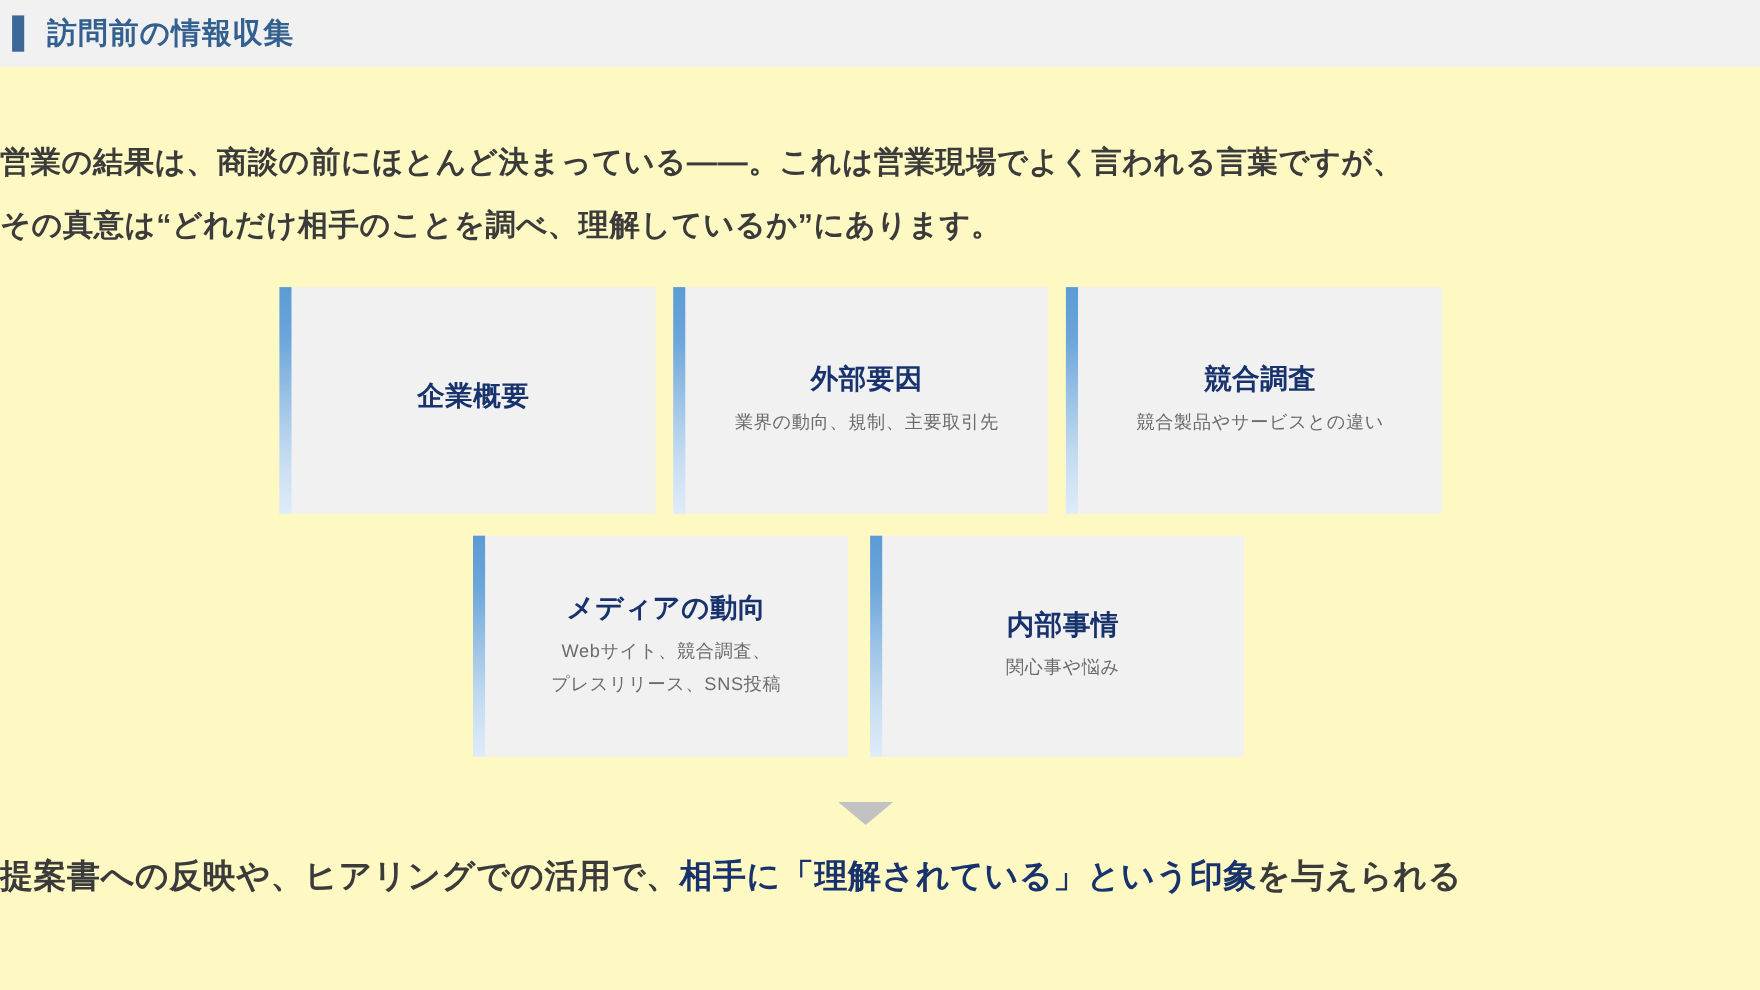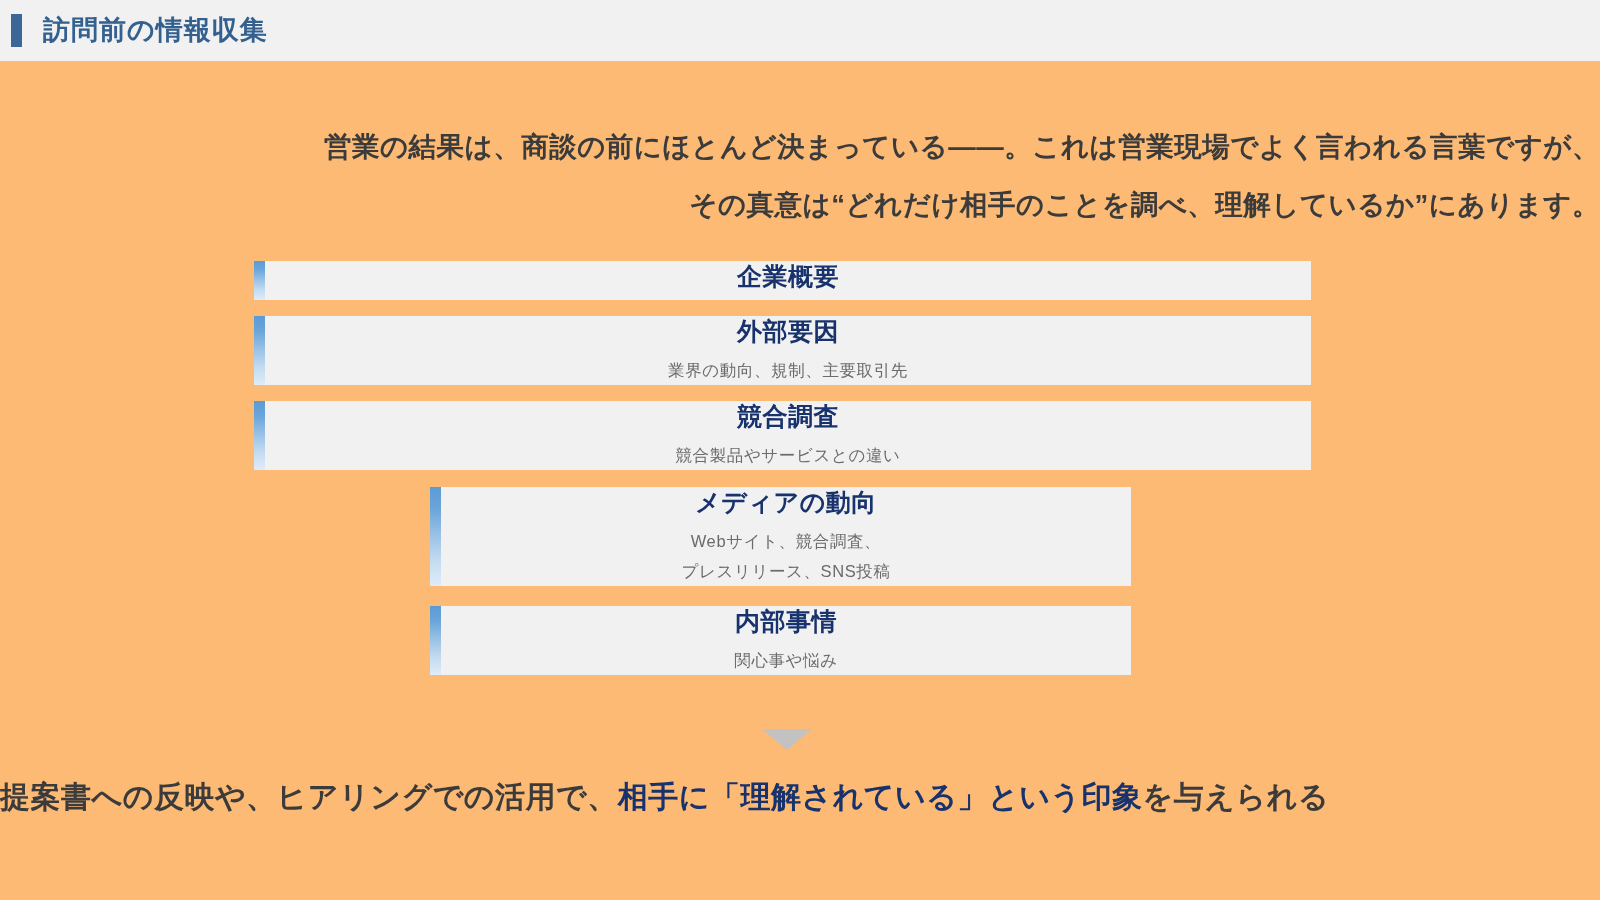--- a/index.html
+++ b/index.html
@@ -9,21 +9,21 @@
     height: 900px;
     background: #ffffff;
     font-family: "Liberation Sans", "DejaVu Sans", sans-serif;
     overflow: hidden;
   }
 
   .slide {
     position: relative;
     width: 1600px;
     height: 900px;
-    background: #fdba74;
+    background: #fef9c3;
   }
 
   
   .header {
     position: absolute;
     left: 0;
     top: 0;
     width: 1600px;
     height: 61px;
     background: #f1f1f1;
@@ -45,34 +45,33 @@
     letter-spacing: 1px;
     line-height: 1;
   }
 
   
   .lead {
     position: absolute;
     left: 0;
     top: 118px;
     width: 1600px;
-    text-align: right;
+    text-align: left;
     color: #3b3b3b;
     font-size: 27.5px;
     font-weight: bold;
     line-height: 58px;
     letter-spacing: 0.5px;
   }
   .lead-line { display: block; white-space: nowrap; }
 
   
   .cards-row {
     position: absolute;
     display: flex;
-    flex-direction: column;
   }
   .row-top {
     left: 254px;
     top: 261px;
     width: 1057px;
     gap: 16px;
   }
   .row-bottom {
     left: 430px;
     top: 487px;

